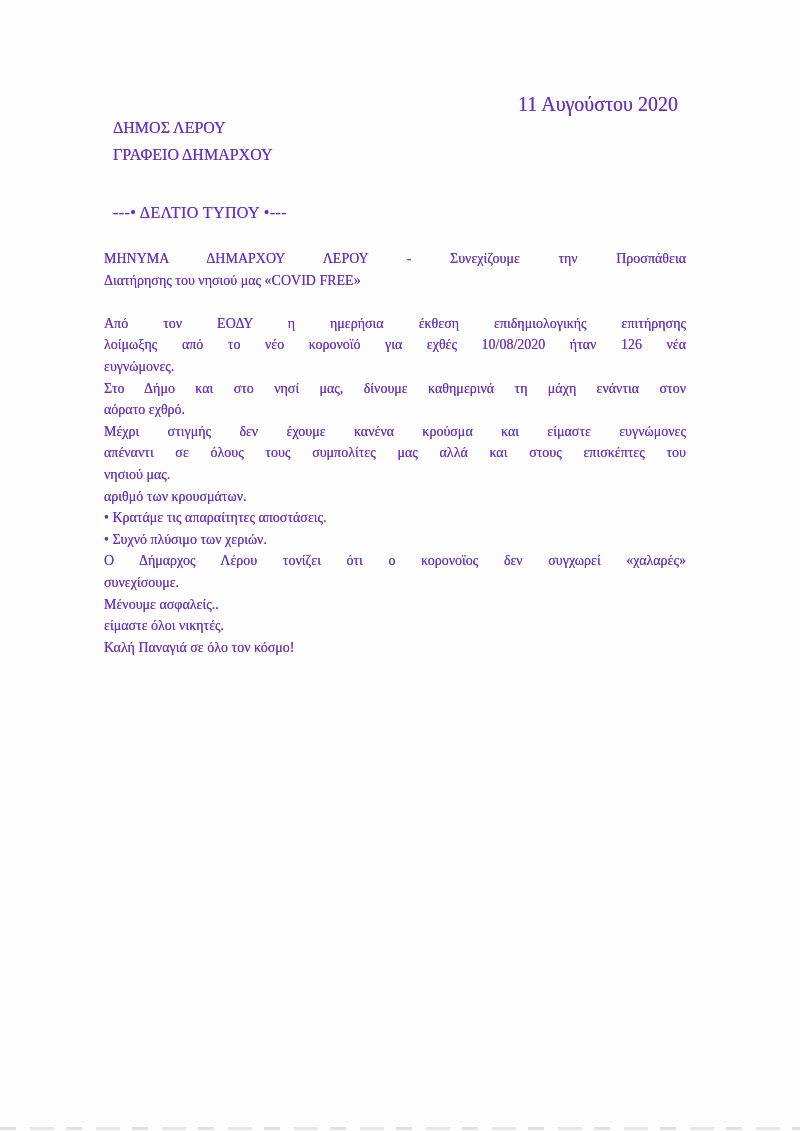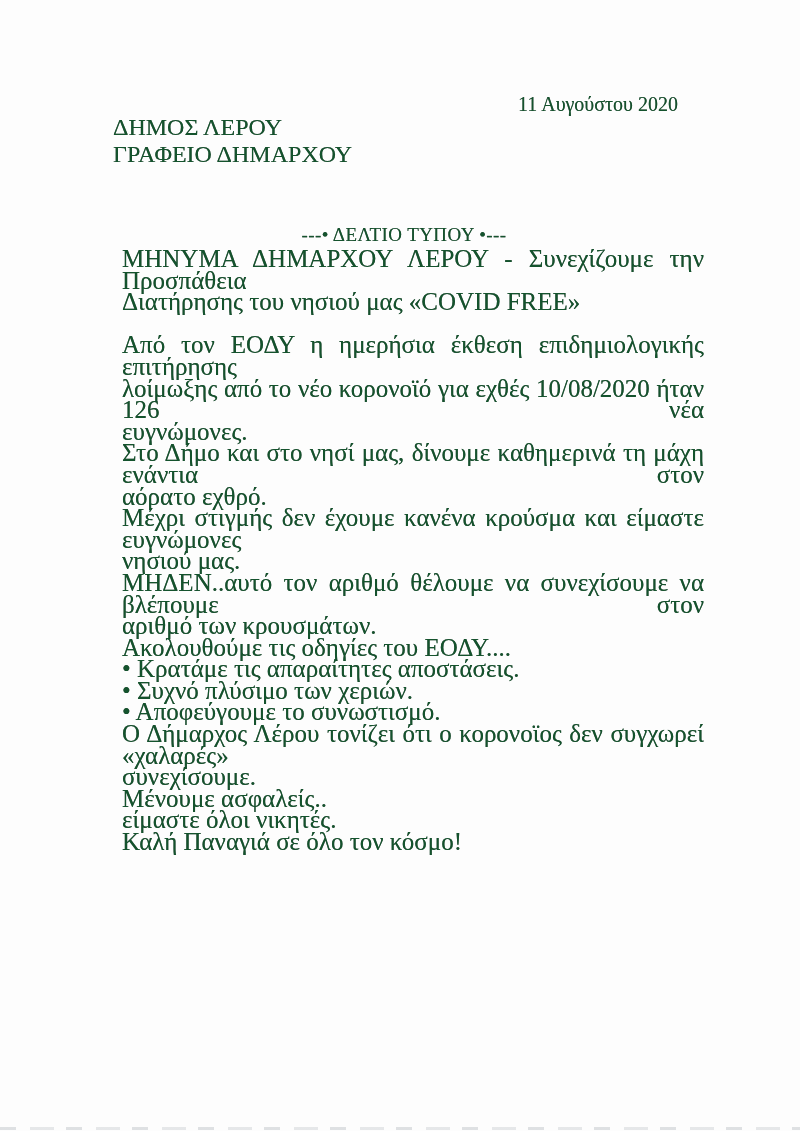--- a/index.html
+++ b/index.html
@@ -6,54 +6,53 @@
     margin: 0;
     padding: 0;
     background: #ffffff;
   }
   .page {
     position: relative;
     width: 800px;
     height: 1131px;
     background: #fdfdfd;
     font-family: "Liberation Serif", serif;
-    color: #14532d;
+    color: #6d28d9;
     overflow: hidden;
     text-shadow: 0 0 0.6px rgba(45,45,45,0.65);
   }
   .date {
     position: absolute;
     top: 93px;
     right: 122px;
     font-size: 20px;
     white-space: nowrap;
   }
   .sender {
     position: absolute;
     left: 113px;
     top: 114px;
-    font-size: 24px;
+    font-size: 16px;
     line-height: 27px;
   }
   .doctype {
     position: absolute;
     left: 113px;
     top: 204px;
     width: 582px;
-    text-align: center;
-    font-size: 19px;
+    text-align: left;
+    font-size: 16px;
     letter-spacing: 0.4px;
-    margin-top: 20px;
   }
   .body {
     position: absolute;
-    left: 122px;
+    left: 104px;
     top: 248px;
     width: 582px;
-    font-size: 25px;
+    font-size: 14px;
     line-height: 21.6px;
   }
   .line {
     min-height: 21.6px;
     text-align: justify;
     text-align-last: left;
   }
   .line.j {
     text-align-last: justify;
   }
@@ -90,27 +89,25 @@
   <div class="body">
       <div class="line j">ΜΗΝΥΜΑ ΔΗΜΑΡΧΟΥ ΛΕΡΟΥ - Συνεχίζουμε την Προσπάθεια</div>
       <div class="line">Διατήρησης του νησιού μας «COVID FREE»</div>
       <div class="line">&nbsp;</div>
       <div class="line j">Από τον ΕΟΔΥ η ημερήσια έκθεση επιδημιολογικής επιτήρησης</div>
       <div class="line j">λοίμωξης από το νέο κορονοϊό για εχθές 10/08/2020 ήταν 126 νέα</div>
       <div class="line">ευγνώμονες.</div>
       <div class="line j">Στο Δήμο και στο νησί μας, δίνουμε καθημερινά τη μάχη ενάντια στον</div>
       <div class="line">αόρατο εχθρό.</div>
       <div class="line j">Μέχρι στιγμής δεν έχουμε κανένα κρούσμα και είμαστε ευγνώμονες</div>
+      <div class="line j">απέναντι σε όλους τους συμπολίτες μας αλλά και στους επισκέπτες του</div>
       <div class="line">νησιού μας.</div>
-      <div class="line j">ΜΗΔΕΝ..αυτό τον αριθμό θέλουμε να συνεχίσουμε να βλέπουμε στον</div>
       <div class="line">αριθμό των κρουσμάτων.</div>
-      <div class="line">Ακολουθούμε τις οδηγίες του ΕΟΔΥ....</div>
       <div class="line">• Κρατάμε τις απαραίτητες αποστάσεις.</div>
       <div class="line">• Συχνό πλύσιμο των χεριών.</div>
-      <div class="line">• Αποφεύγουμε το συνωστισμό.</div>
       <div class="line j">Ο Δήμαρχος Λέρου τονίζει ότι ο κορονοϊος δεν συγχωρεί «χαλαρές»</div>
       <div class="line">συνεχίσουμε.</div>
       <div class="line">Μένουμε ασφαλείς..</div>
       <div class="line">είμαστε όλοι νικητές.</div>
       <div class="line">Καλή Παναγιά σε όλο τον κόσμο!</div>
     </div>
 
   <div class="scan-artifact"></div>
 
 </div>

